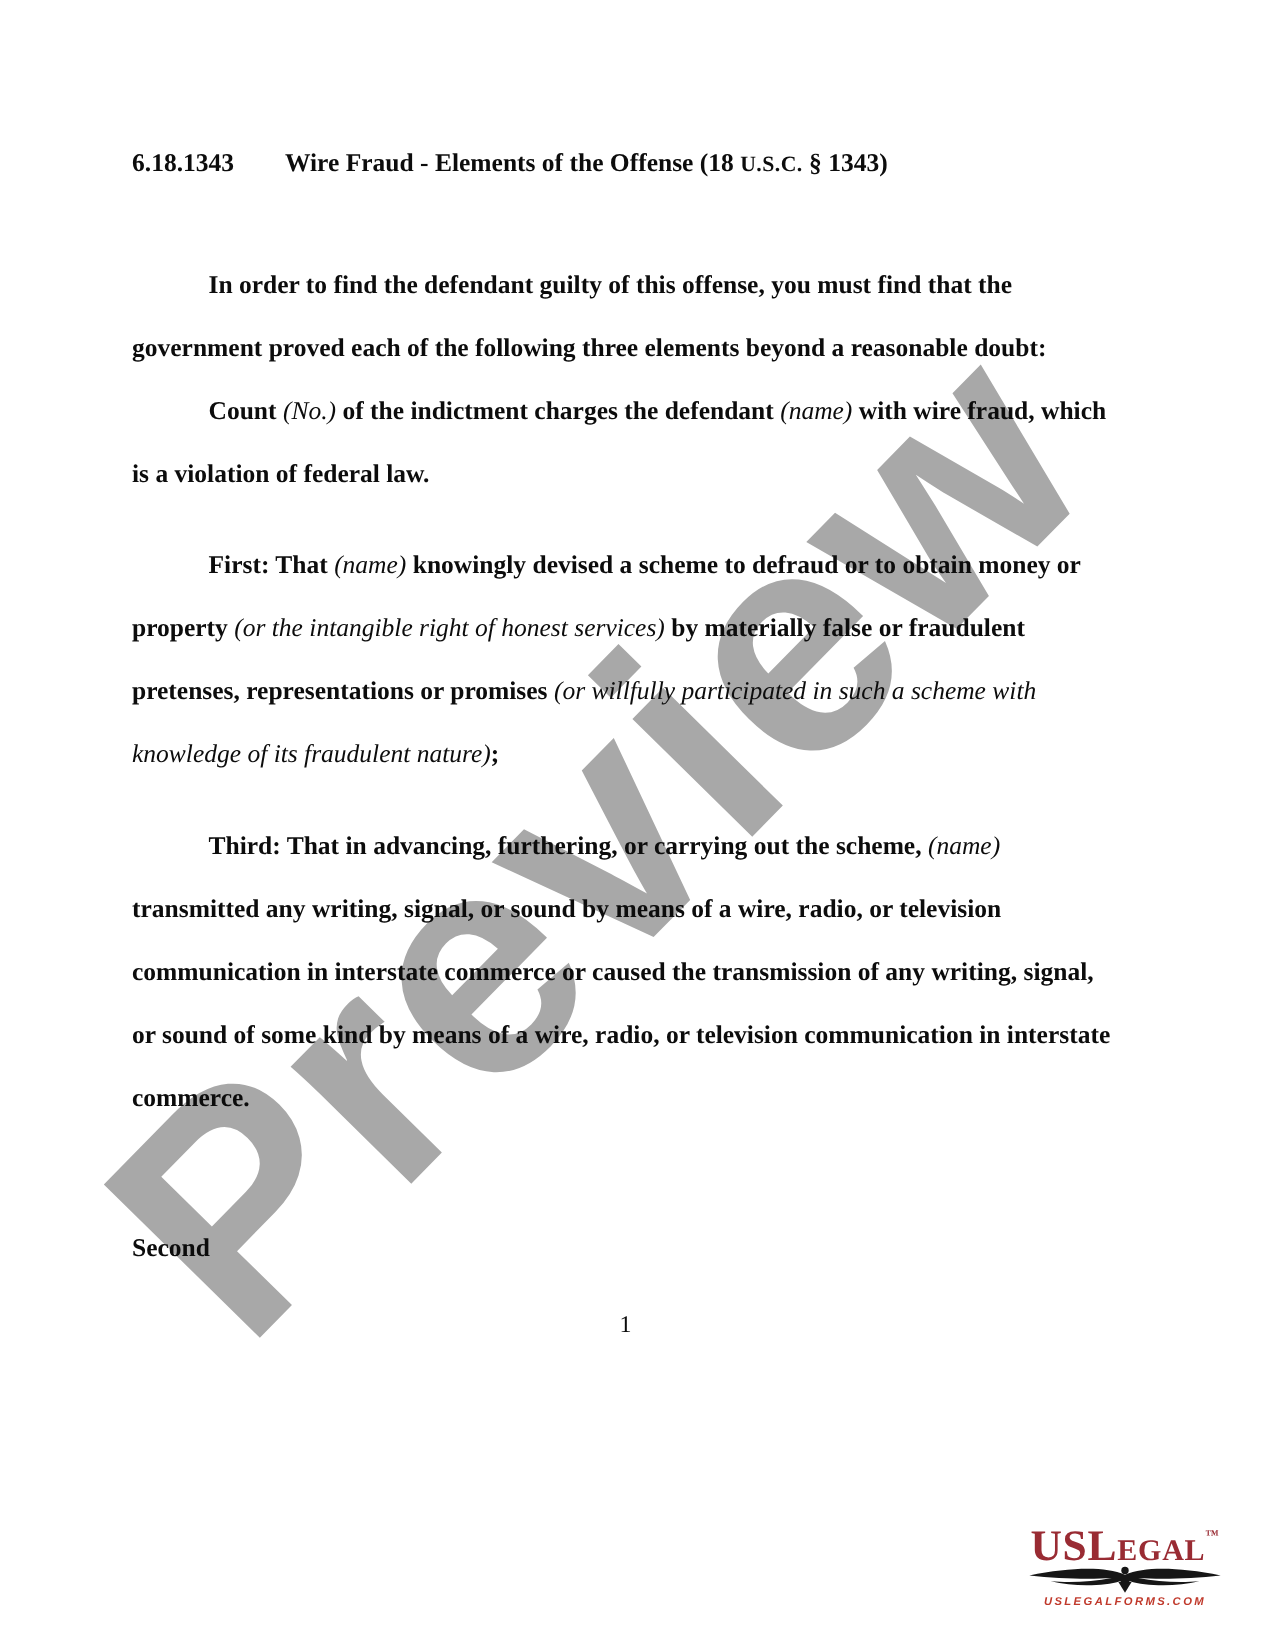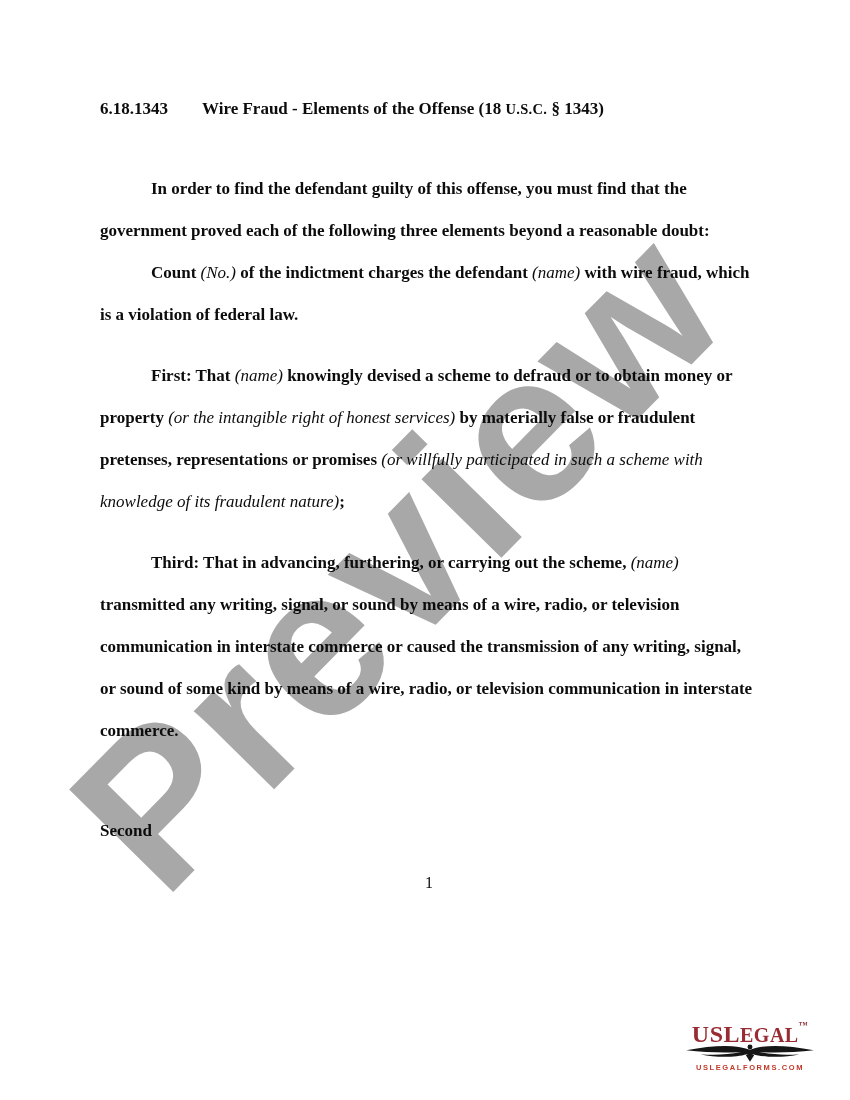--- a/index.html
+++ b/index.html
@@ -22,21 +22,21 @@
     font-weight: bold;
     font-size: 212px;
     letter-spacing: 2px;
     color: #a8a8a8;
     white-space: nowrap;
     z-index: 1;
     user-select: none;
   }
   .content {
     position: absolute;
-    left: 100px;
+    left: 88px;
     top: 88px;
     width: 658px;
     z-index: 2;
     font-size: 17px;
     line-height: 42px;
   }
   .heading { font-weight: bold; margin-bottom: 38px; }
   .heading-num { display: inline-block; min-width: 102px; }
   p.body-para { text-indent: 51px; margin: 19px 0 0 0; text-align: left; }
   p.body-para.first { margin-top: 0; }
@@ -54,21 +54,21 @@
     z-index: 2;
   }
   .brand {
     font-family: "Liberation Serif", serif;
     font-weight: bold;
     color: #992b33;
     letter-spacing: 0.5px;
     line-height: 1;
     white-space: nowrap;
   }
-  .brand-big { font-size: 24px; }
+  .brand-big { font-size: 29px; }
   .brand-small { font-size: 20px; margin-top: 44px; }
   .brand-tm { font-size: 9px; vertical-align: 14px; }
   .emblem { margin-top: -3px; line-height: 0; }
   .site {
     margin-top: 1px;
     font-family: "Liberation Sans", sans-serif;
     font-weight: bold;
     font-size: 7.5px;
     letter-spacing: 1.6px;
     color: #c0392b;
@@ -110,16 +110,16 @@
     <div class="emblem">
       <svg width="132" height="19" viewBox="0 0 240 34" xmlns="http://www.w3.org/2000/svg">
         <g fill="#161616">
           <path d="M120 12 C 95 2 55 3 4 13 C 40 17 78 18 104 16 C 80 21 52 22 30 20 C 58 27 95 26 114 20 L 120 24 Z"></path>
           <path d="M120 12 C 145 2 185 3 236 13 C 200 17 162 18 136 16 C 160 21 188 22 210 20 C 182 27 145 26 126 20 L 120 24 Z"></path>
           <circle cx="120" cy="7" r="4.5"></circle>
           <path d="M112 21 L120 34 L128 21 Z"></path>
         </g>
       </svg>
     </div>
-    <div class="site" style="color: rgb(192, 57, 43);">USLEGALFORMS.COM</div>
+    <div class="site" style="color: rgb(192, 57, 43); font-style: italic;">USLEGALFORMS.COM</div>
   </div>
 
 </div>
 
 </body></html>

